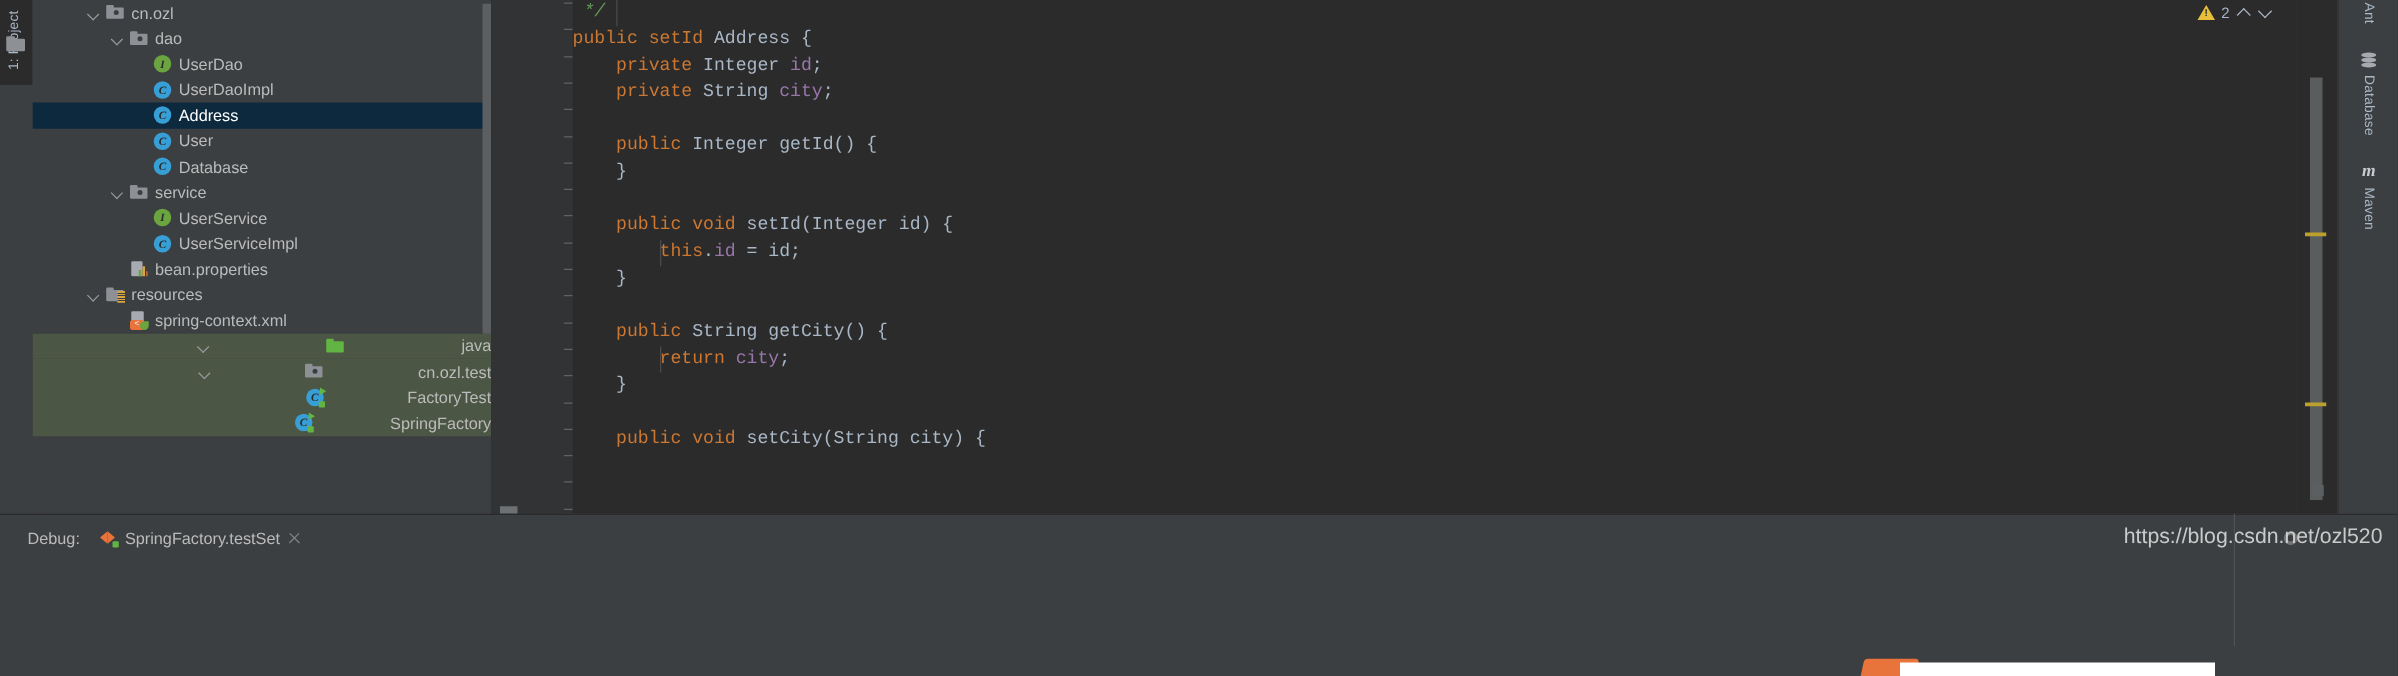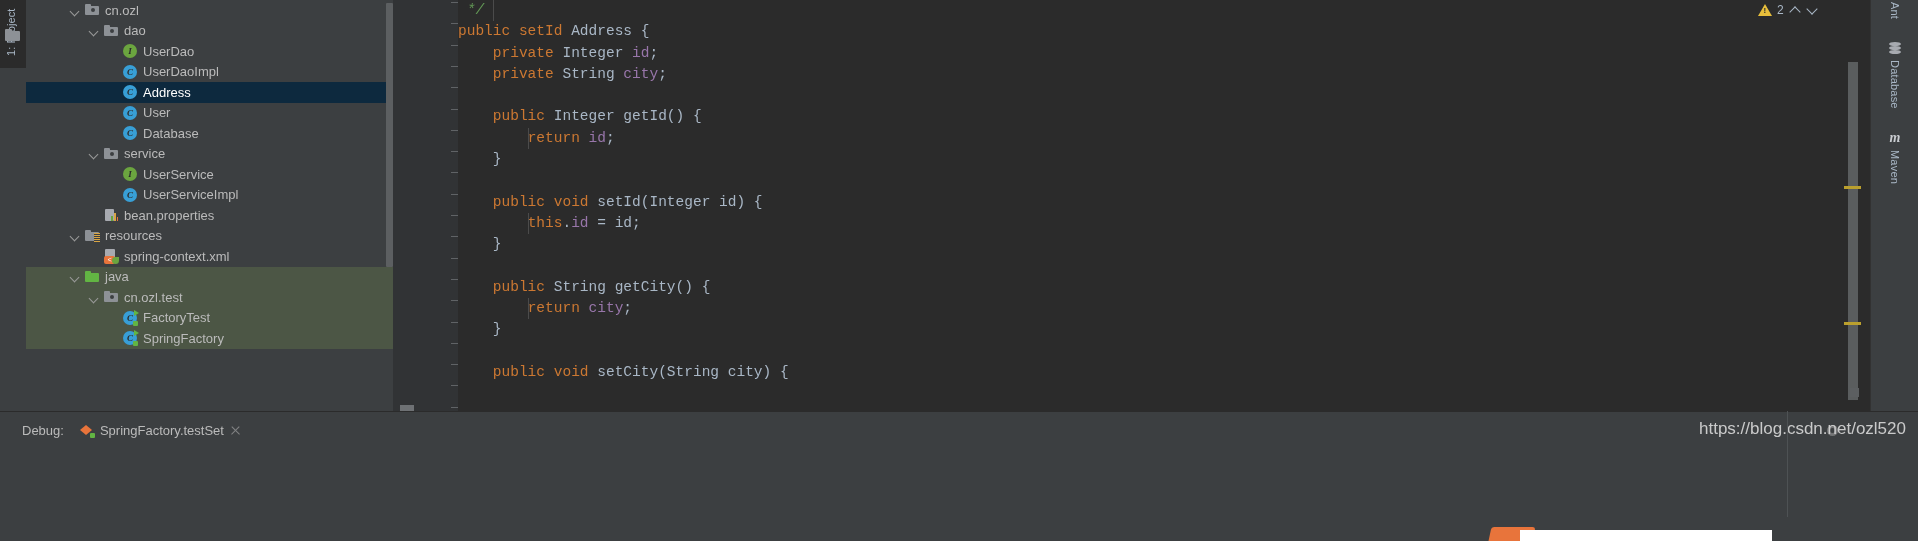--- a/index.html
+++ b/index.html
@@ -48,21 +48,21 @@
   }
   .tree-row {
     position: relative;
     height: 20.5px;
     display: flex; align-items: center;
     white-space: nowrap;
     font-size: 13px;
     color: #bbbbbb;
   }
   .tree-row.selected { background: #0d293e; }
-  .tree-row.green-module { background: #4c5645; }
+  .tree-row.green-module { background: #4c5645; justify-content: space-between; }
   .tree-label { color: #bbbbbb; }
   .tree-row.selected .tree-label { color: #ffffff; }
 
   .arrow {
     width: 11px; height: 11px;
     margin-right: 3px;
     flex: 0 0 auto;
     position: relative;
   }
   .arrow.open::before {
@@ -575,21 +575,20 @@
         </div>
     </div>
     <div class="code-area">
       <div id="code-lines">
           <div class="line"><span class="indent-guide" style="left:34.8px"></span><span class="cmt"> */</span></div>
           <div class="line"><span class="kw">public</span><span class="plain"> </span><span class="kw">setId</span><span class="plain"> Address {</span></div>
           <div class="line"><span class="plain">    </span><span class="kw">private</span><span class="plain"> Integer </span><span class="fld">id</span><span class="plain">;</span></div>
           <div class="line"><span class="plain">    </span><span class="kw">private</span><span class="plain"> String </span><span class="fld">city</span><span class="plain">;</span></div>
           <div class="line"><span class="plain"></span></div>
           <div class="line"><span class="plain">    </span><span class="kw">public</span><span class="plain"> Integer getId() {</span></div>
-          <div class="line"><span class="indent-guide" style="left:69.6px"></span><span class="plain">        </span><span class="kw">return</span><span class="plain"> </span><span class="fld">id</span><span class="plain">;</span></div>
           <div class="line"><span class="plain">    }</span></div>
           <div class="line"><span class="plain"></span></div>
           <div class="line"><span class="plain">    </span><span class="kw">public</span><span class="plain"> </span><span class="kw">void</span><span class="plain"> setId(Integer id) {</span></div>
           <div class="line"><span class="indent-guide" style="left:69.6px"></span><span class="plain">        </span><span class="kw">this</span><span class="plain">.</span><span class="fld">id</span><span class="plain"> = id;</span></div>
           <div class="line"><span class="plain">    }</span></div>
           <div class="line"><span class="plain"></span></div>
           <div class="line"><span class="plain">    </span><span class="kw">public</span><span class="plain"> String getCity() {</span></div>
           <div class="line"><span class="indent-guide" style="left:69.6px"></span><span class="plain">        </span><span class="kw">return</span><span class="plain"> </span><span class="fld">city</span><span class="plain">;</span></div>
           <div class="line"><span class="plain">    }</span></div>
           <div class="line"><span class="plain"></span></div>

